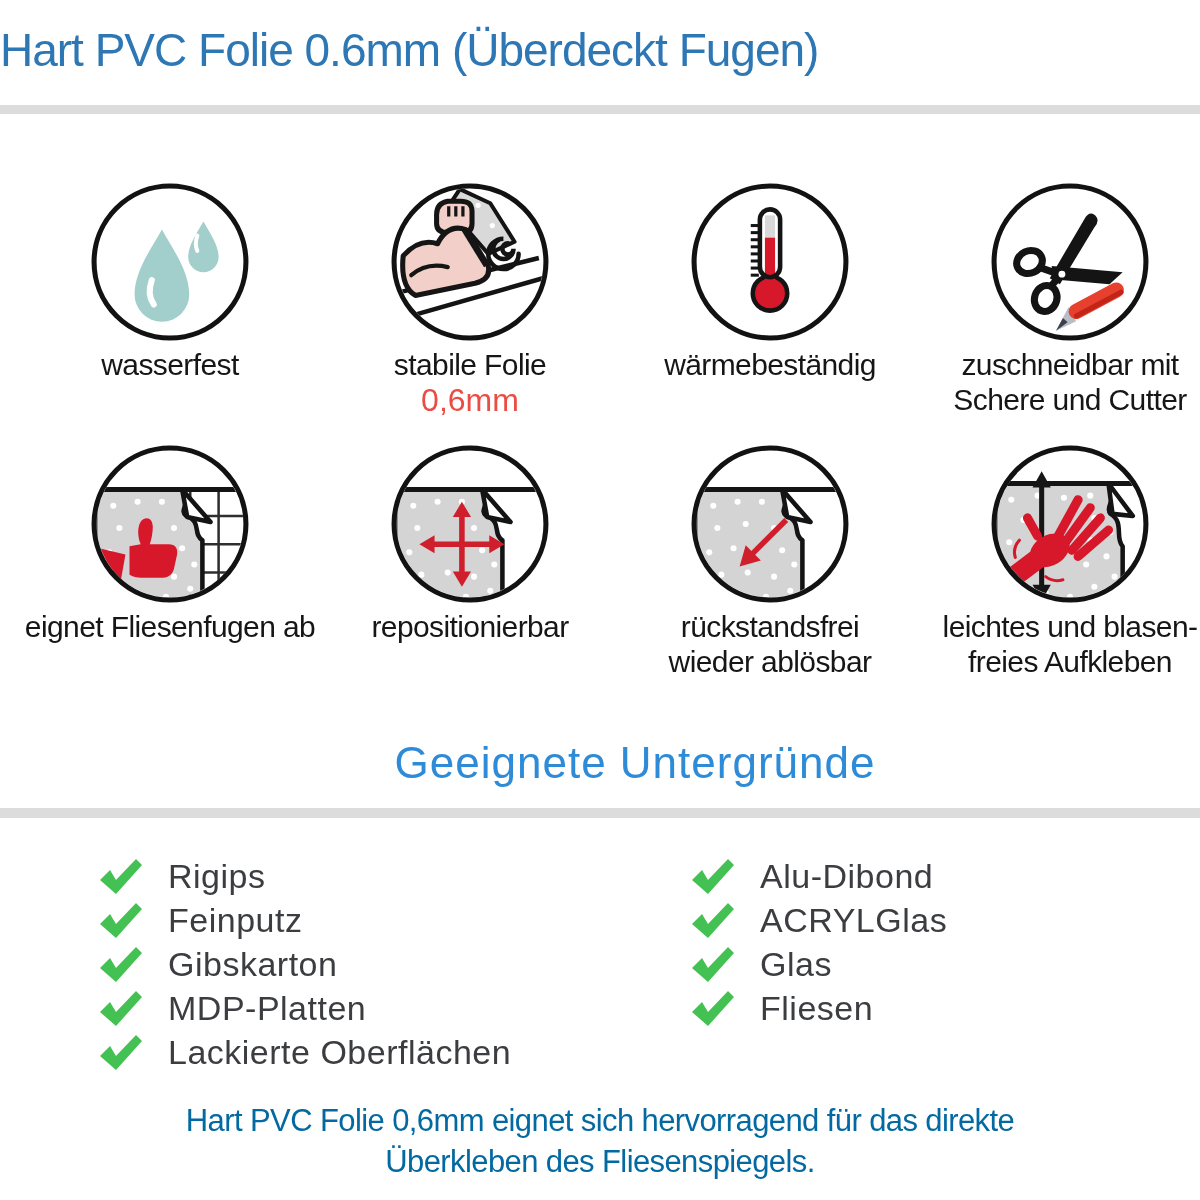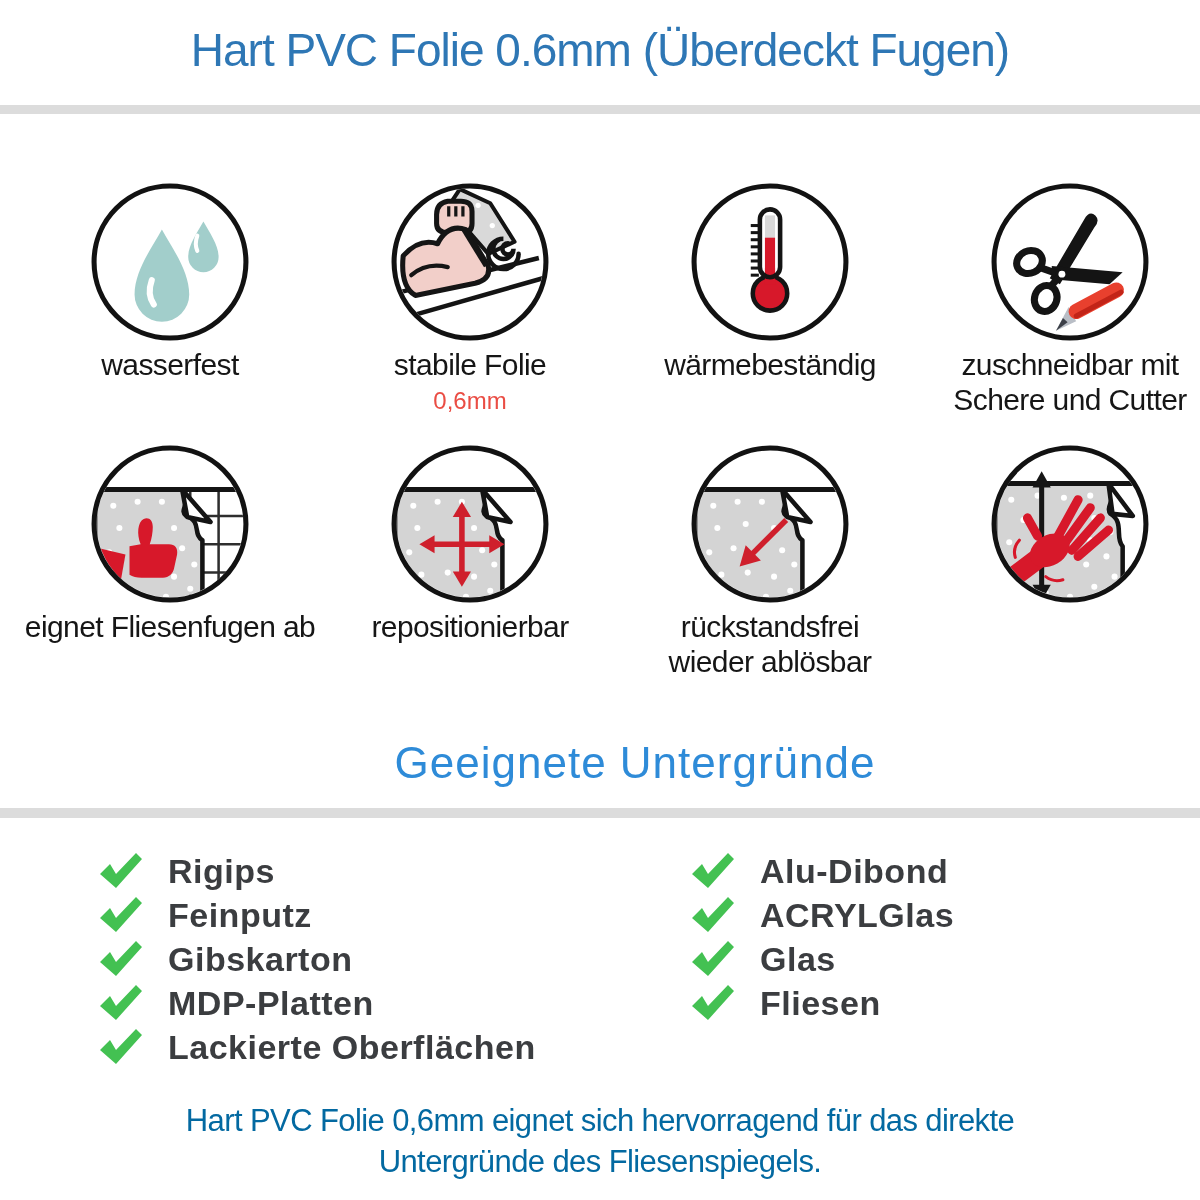--- a/index.html
+++ b/index.html
@@ -1,36 +1,36 @@
 <!DOCTYPE html>
 <html><head>
 <meta charset="utf-8">
 <style>
   html,body{margin:0;padding:0;background:#fff;}
   .page{position:relative;width:1200px;height:1200px;background:#fff;overflow:hidden;
         font-family:"Liberation Sans",sans-serif;}
-  .title{position:absolute;top:22px;left:0;width:1200px;text-align:center;
+  .title{position:absolute;top:22px;left:0;width:1200px;text-align:left;
          font-size:46px;line-height:56px;color:#2e77b5;letter-spacing:-1px;}
   .divider{position:absolute;left:0;width:1200px;background:#dcdcdc;}
   .divider.top{top:105px;height:9px;}
   .divider.mid{top:808px;height:10px;}
   .features{position:absolute;top:181px;left:0;width:1200px;display:grid;
             grid-template-columns:repeat(4,300px);grid-template-rows:262px auto;padding-left:20px;}
   .cell{display:flex;flex-direction:column;align-items:center;}
   .badge{display:block;}
   .cap{margin-top:4px;text-align:center;}
   .cap-line{display:block;font-size:30px;line-height:35px;color:#161616;
             letter-spacing:-0.6px;white-space:nowrap;}
-  .cap-sub{display:block;font-size:24px;line-height:37px;color:#ea4d44;white-space:nowrap;}
+  .cap-sub{display:block;font-size:32px;line-height:37px;color:#ea4d44;white-space:nowrap;}
   .heading{position:absolute;top:735px;left:0;width:1200px;text-align:center;
            font-size:44px;line-height:56px;color:#2e8bd8;letter-spacing:1px;margin-left:35px;}
   .lists{position:absolute;top:852px;left:0;width:1200px;display:flex;}
   .col-left{margin-left:98px;width:500px;}
   .col-right{margin-left:92px;}
-  .item{display:flex;align-items:flex-start;height:44px;font-weight:bold;}
+  .item{display:flex;align-items:flex-end;height:44px;}
   .item-label{font-size:34px;color:#3b3d40;letter-spacing:0.5px;white-space:nowrap;}
   .chk{flex:0 0 auto;margin-right:24px;display:flex;}
   .footer{position:absolute;top:1100px;left:0;width:1200px;text-align:center;
           font-size:31px;line-height:41px;color:#2e77b5;letter-spacing:-0.5px;}
   .footer .cap-line{font-size:31px;line-height:41px;color:#0369a1;}
 </style>
 </head>
 <body>
 
 <div class="page">
@@ -330,20 +330,24 @@
               <line x1="88" y1="112" x2="118" y2="86" stroke-width="9"></line>
               <line x1="48" y1="92" x2="38" y2="74" stroke-width="9"></line>
               <path d="M30 96 q-7 8 -4 17" stroke-width="3"></path>
               <path d="M56 132 q8 6 17 3" stroke-width="3"></path>
             </g>
             <ellipse cx="60" cy="106" rx="21" ry="15" fill="#d7182a" transform="rotate(-30 60 106)"></ellipse>
           </g>
           <circle cx="80" cy="80" r="75" fill="none" stroke="#121212" stroke-width="5"></circle>
         </svg>
       </span>
+      <div class="cap">
+        <span class="cap-line">leichtes und blasen-</span>
+        <span class="cap-line">freies Aufkleben</span>
+      </div>
     </div>
   </div>
 
   <div class="heading">Geeignete Untergründe</div>
   <div class="divider mid"></div>
 
   <div class="lists">
     <div class="col-left">
       <div class="item">
         <span class="chk">
@@ -417,16 +421,16 @@
               <polygon points="2,22 12,12 18,22 38,1 44,7 18,36" fill="#43c152"></polygon>
             </svg>
           </span>
         <span class="item-label">Fliesen</span>
       </div>
     </div>
   </div>
 
   <div class="footer">
     <span class="cap-line">Hart PVC Folie 0,6mm eignet sich hervorragend für das direkte</span>
-    <span class="cap-line">Untergründe des Fliesenspiegels.</span>
+    <span class="cap-line">Überkleben des Fliesenspiegels.</span>
   </div>
 
 </div>
 
 </body></html>

